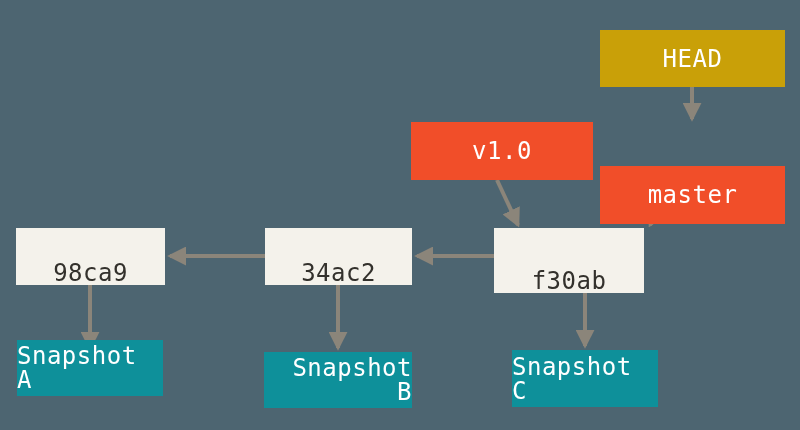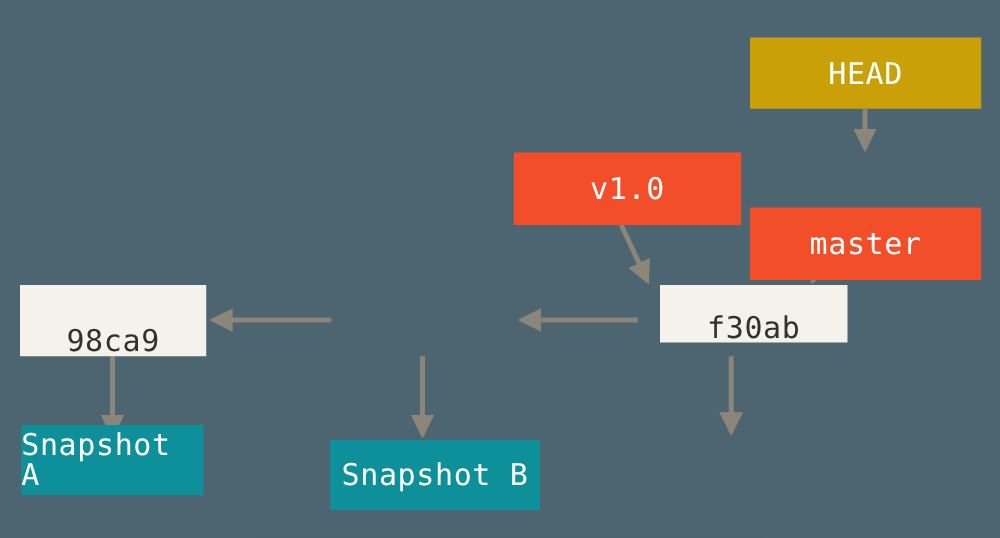--- a/index.html
+++ b/index.html
@@ -17,23 +17,23 @@
   .ref{background:var(--red);color:var(--light-text);}
   .head{background:var(--gold);color:var(--light-text);}
   .commit{background:var(--cream);color:var(--dark-text);align-items:flex-end;}
   .snapshot{background:var(--teal);color:var(--light-text);}
 
   .b-head   {left:600px;top:30px; width:185px;height:57px;}
   .b-v10    {left:411px;top:122px;width:182px;height:58px;}
   .b-master {left:600px;top:122px;width:185px;height:58px;margin-top:44px;}
   .b-98ca9  {left:16px; top:228px;width:149px;height:57px;}
   .b-34ac2  {left:265px;top:228px;width:147px;height:57px;}
-  .b-f30ab  {left:528px;top:228px;width:150px;height:46px;}
+  .b-f30ab  {left:494px;top:228px;width:150px;height:65px;}
   .b-snapA  {left:17px; top:340px;width:146px;height:56px;}
-  .b-snapB  {left:264px;top:352px;width:168px;height:56px;}
+  .b-snapB  {left:264px;top:352px;width:148px;height:56px;text-align:right;}
   .b-snapC  {left:512px;top:350px;width:146px;height:57px;}
 </style>
 </head>
 <body>
 
 <div class="stage">
 
   <svg id="arrows" viewBox="0 0 800 430" xmlns="http://www.w3.org/2000/svg">
     <defs>
       <marker id="ah" viewBox="0 0 10 10" refX="8.5" refY="5" markerWidth="19" markerHeight="19" orient="auto" markerUnits="userSpaceOnUse">
@@ -59,27 +59,33 @@
   </div>
 
   <div class="box ref b-master">
     <span>master</span>
   </div>
 
   <div class="box commit b-98ca9">
     <span>98ca9</span>
   </div>
 
+  <div class="box commit b-34ac2">
+    <span>34ac2</span>
+  </div>
 
   <div class="box commit b-f30ab">
     <span>f30ab</span>
   </div>
 
   <div class="box snapshot b-snapA">
     <span>Snapshot A</span>
   </div>
 
   <div class="box snapshot b-snapB">
     <span>Snapshot B</span>
   </div>
 
+  <div class="box snapshot b-snapC">
+    <span>Snapshot C</span>
+  </div>
 
 </div>
 
 </body></html>

